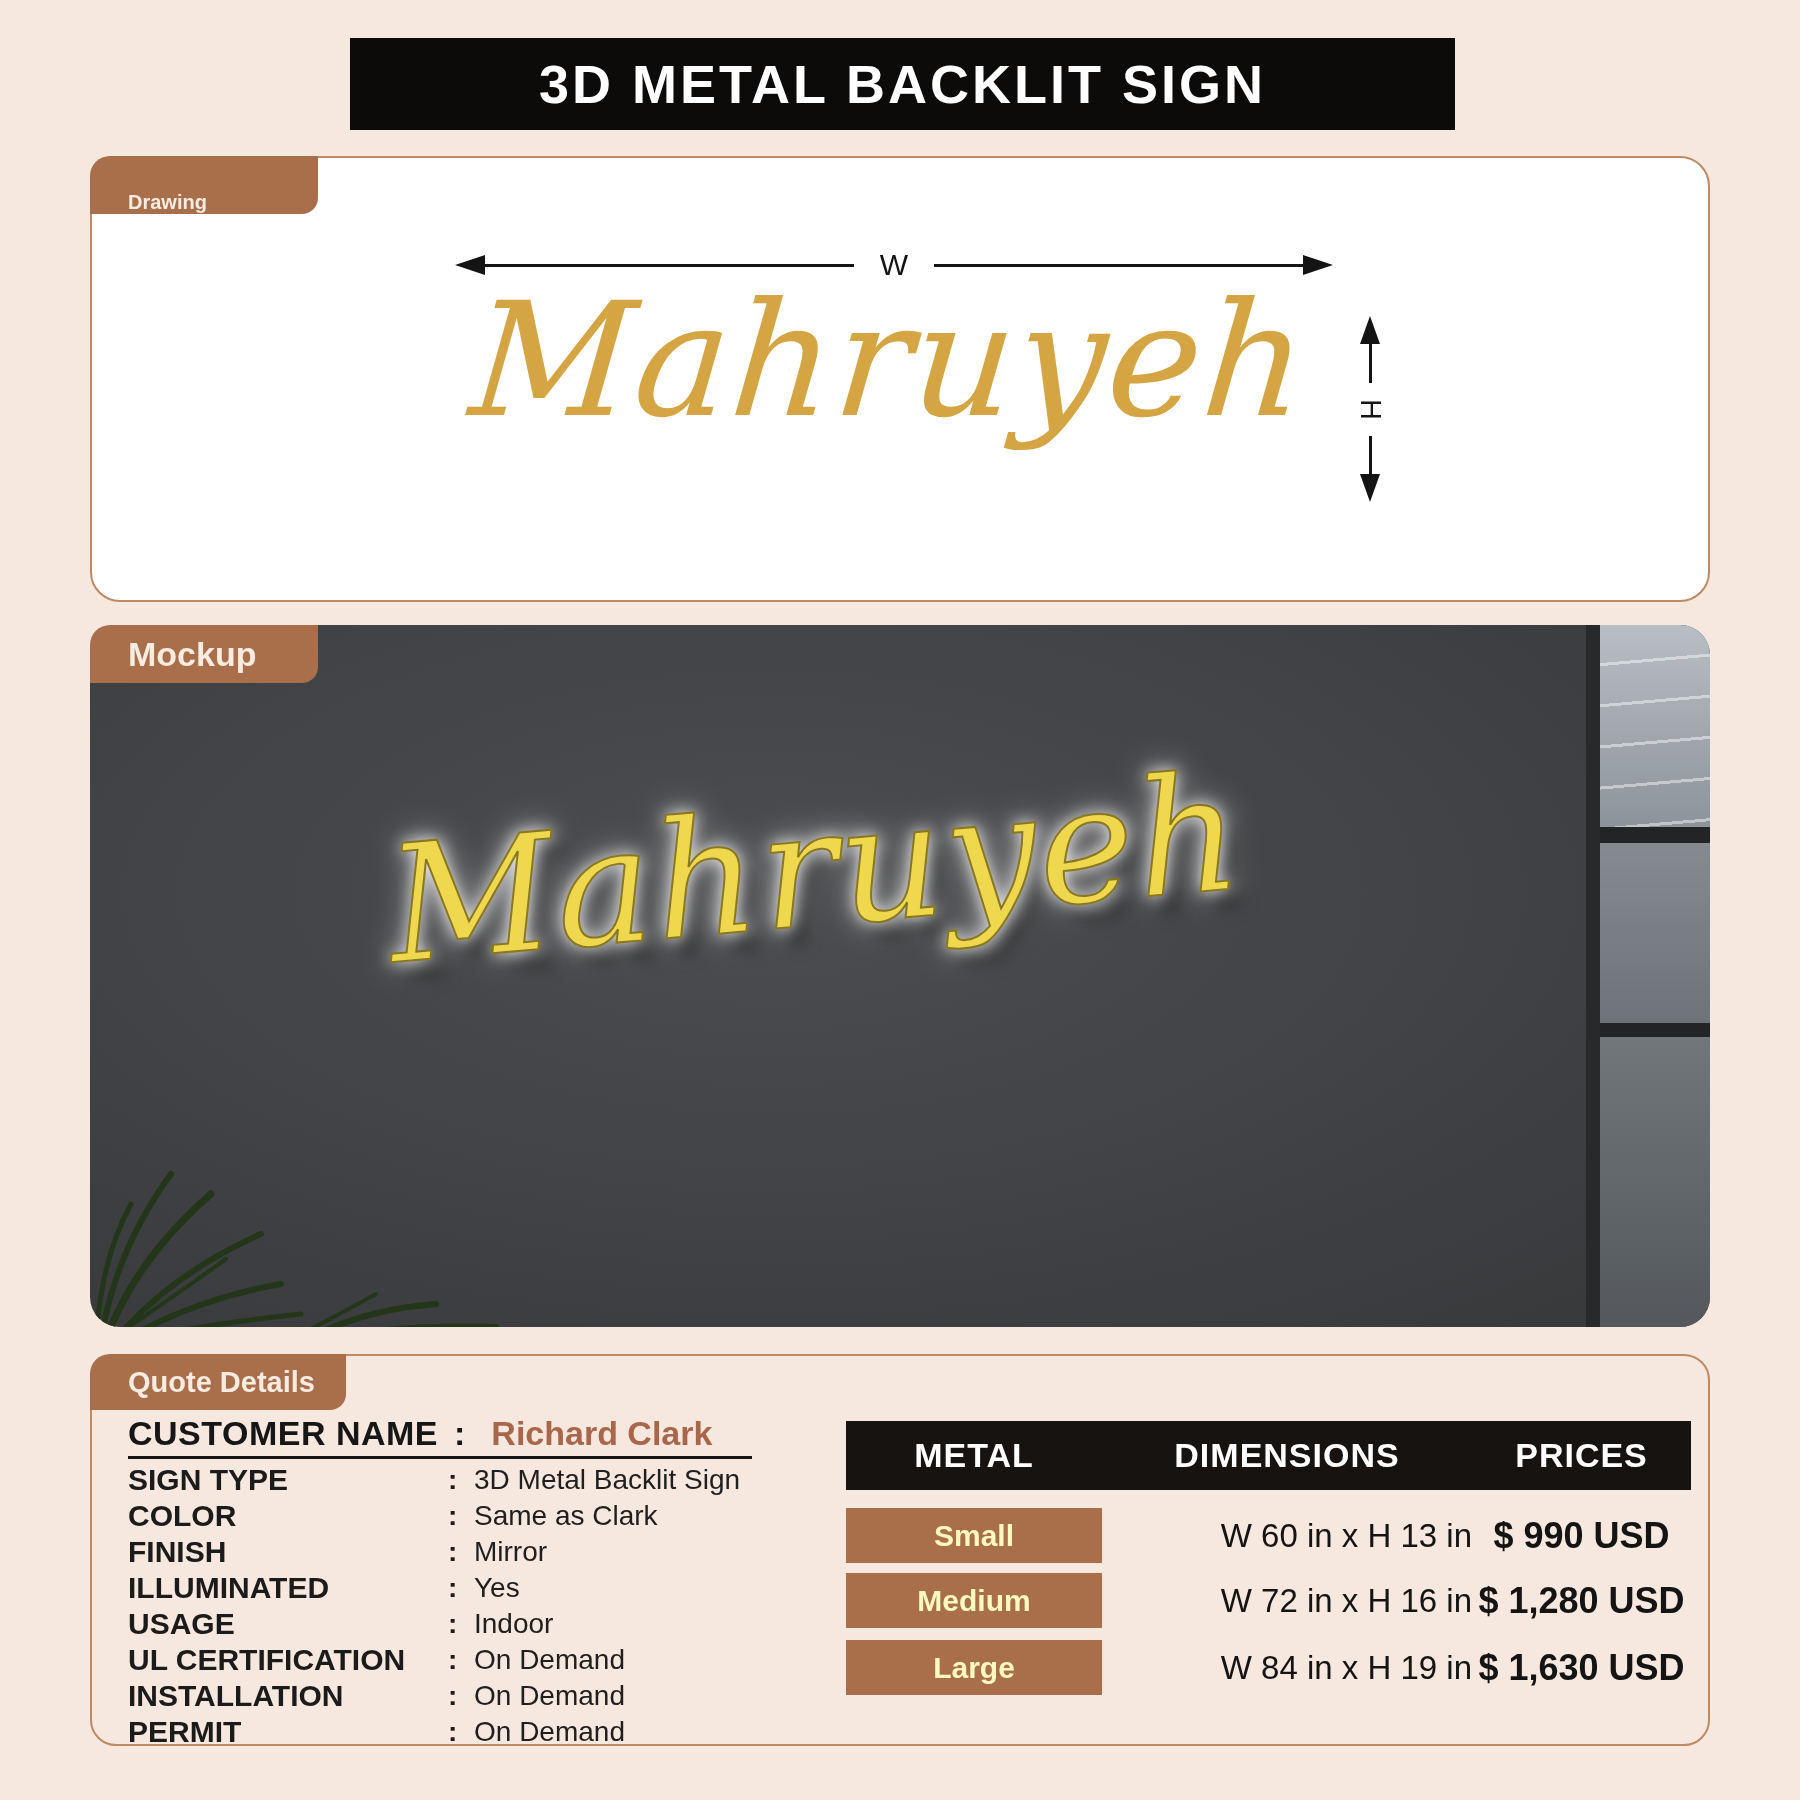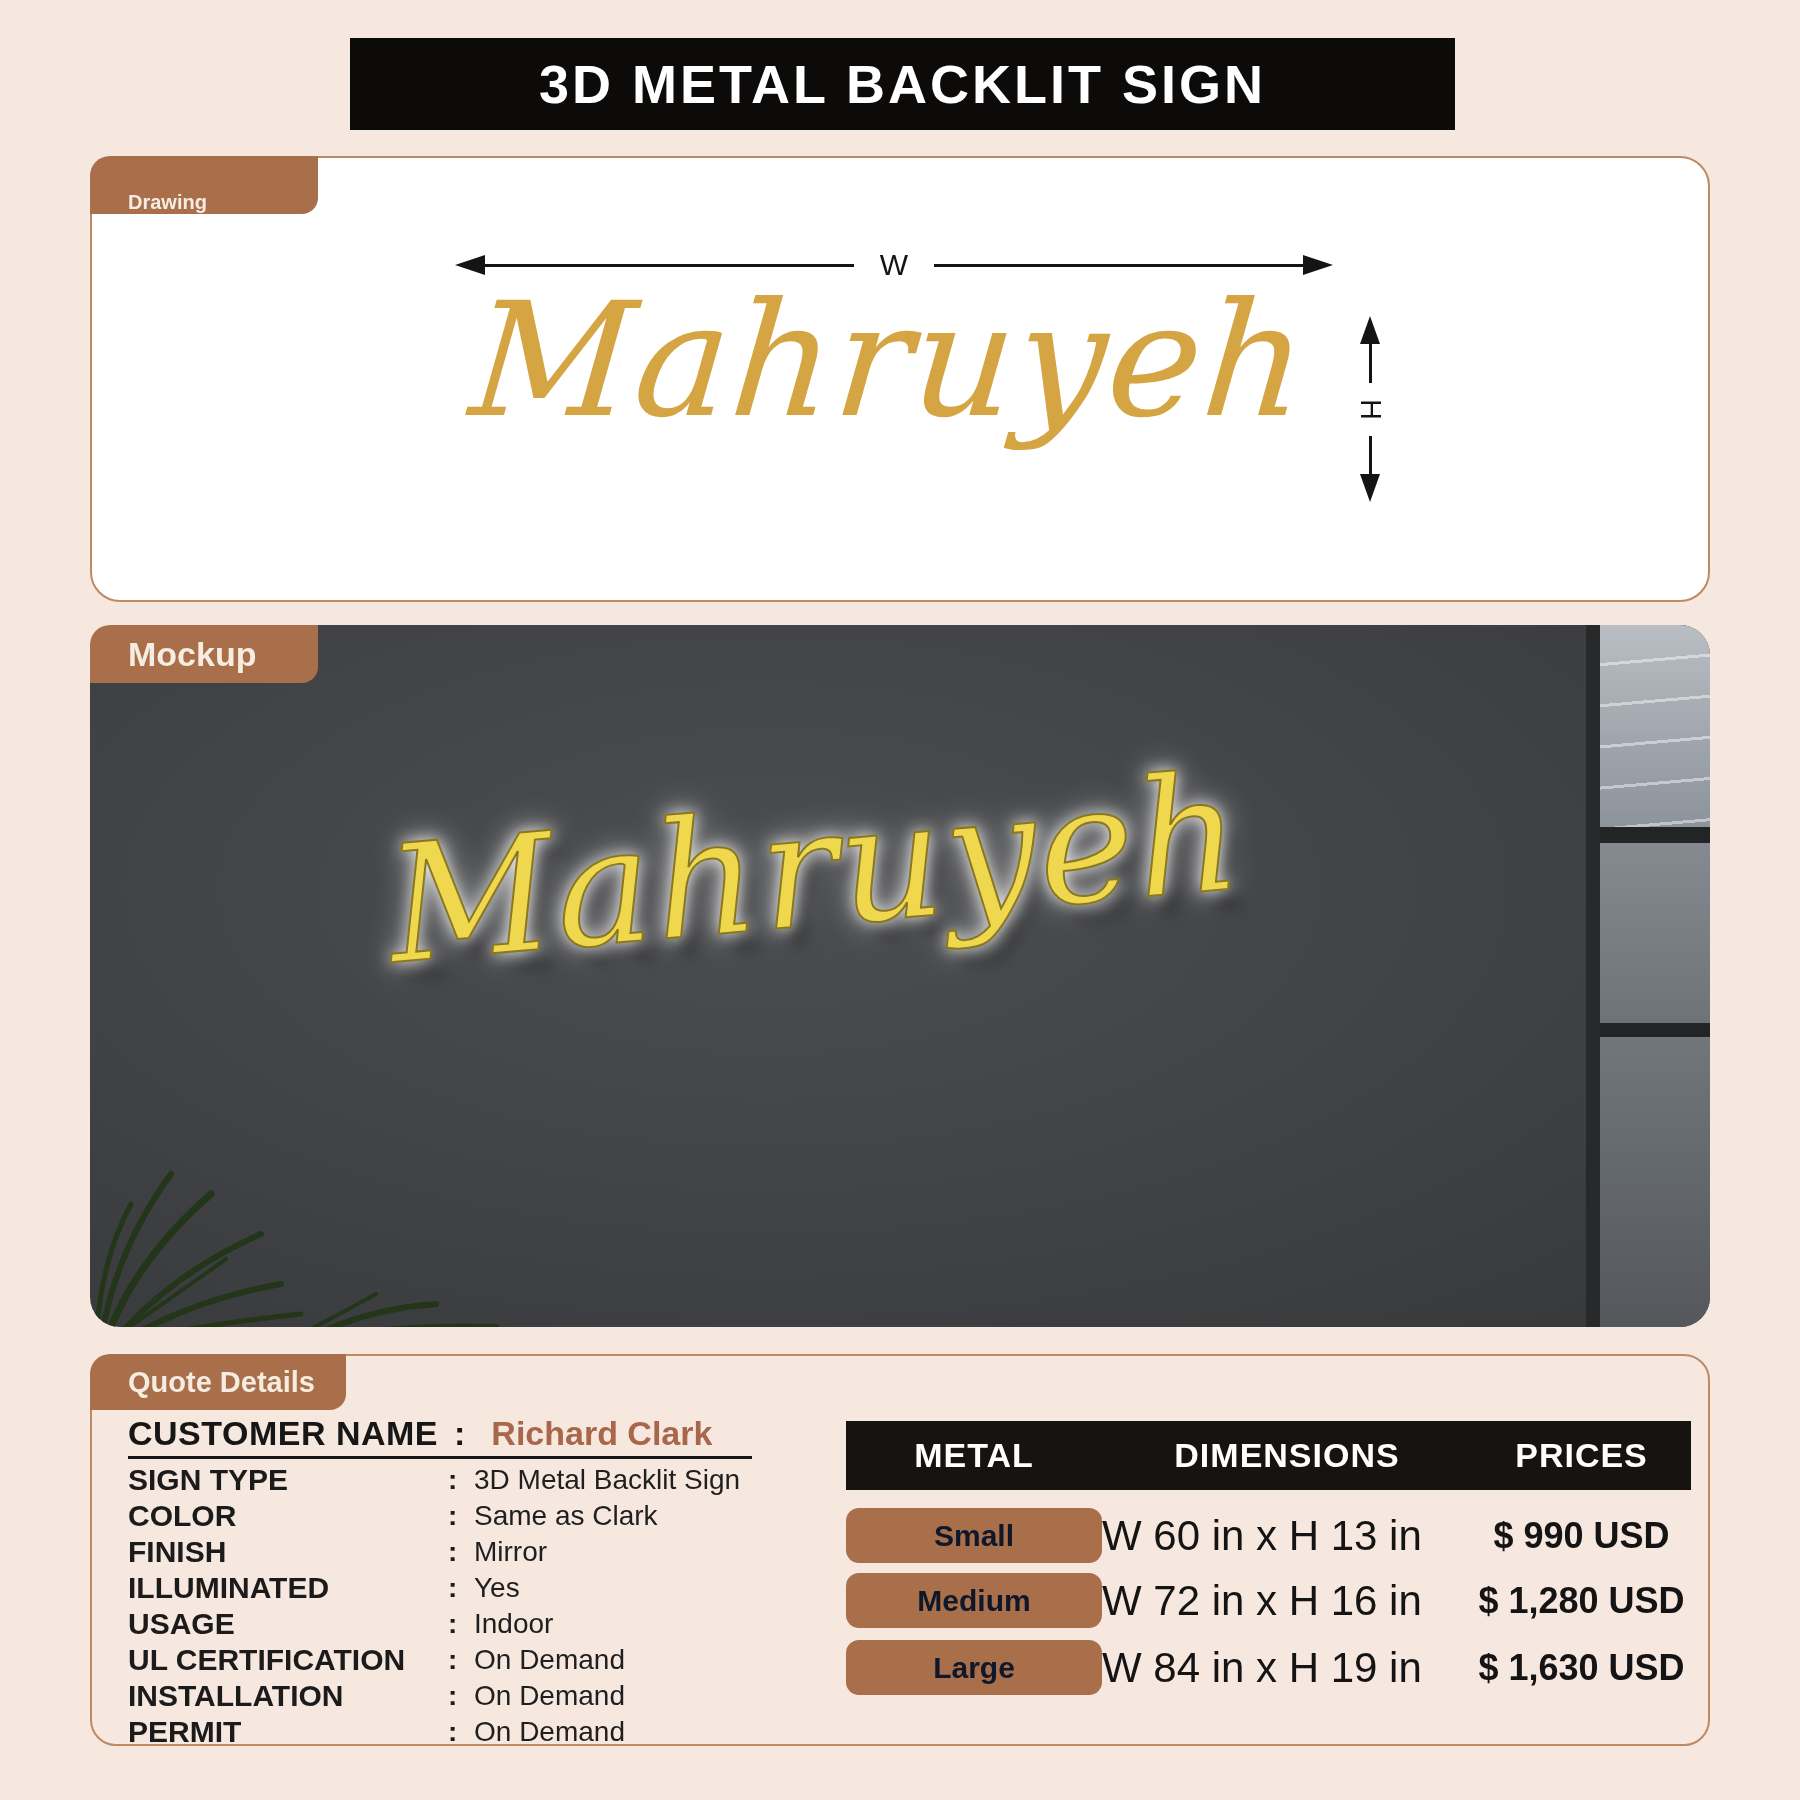--- a/index.html
+++ b/index.html
@@ -82,23 +82,23 @@
   .detail-row .col{width:26px;font-size:28px;font-weight:bold;color:#1b1b1b;}
   .detail-row .val{font-size:28px;color:#1f1f1f;}
 
   
   .price-header{position:absolute;left:846px;top:1421px;width:845px;height:69px;
                 background:#171310;display:flex;align-items:center;}
   .price-header span{color:#ffffff;font-weight:bold;font-size:34px;text-align:center;letter-spacing:1px;}
   .c1{width:256px;} .c2{width:370px;} .c3{width:219px;}
   .price-row{position:absolute;left:846px;width:845px;height:55px;display:flex;align-items:center;}
   .row-small{top:1508px;} .row-medium{top:1573px;} .row-large{top:1640px;}
-  .size-badge{width:256px;height:55px;background:#a96f4a;color:#0f172a;font-weight:bold;
-              font-size:30px;display:flex;align-items:center;justify-content:center;box-sizing:border-box;border-radius:13px;}
-  .dim-cell{width:370px;text-align:left;font-size:42px;color:#141414;}
+  .size-badge{width:256px;height:55px;background:#a96f4a;color:#fef9c3;font-weight:bold;
+              font-size:30px;display:flex;align-items:center;justify-content:center;box-sizing:border-box;}
+  .dim-cell{width:370px;text-align:right;font-size:33px;color:#141414;}
   .price-cell{width:219px;text-align:center;font-size:36px;font-weight:bold;color:#141414;}
 </style>
 </head>
 <body>
 
 <div class="page">
 
   <div class="title-bar">
     <span>3D METAL BACKLIT SIGN</span>
   </div>

